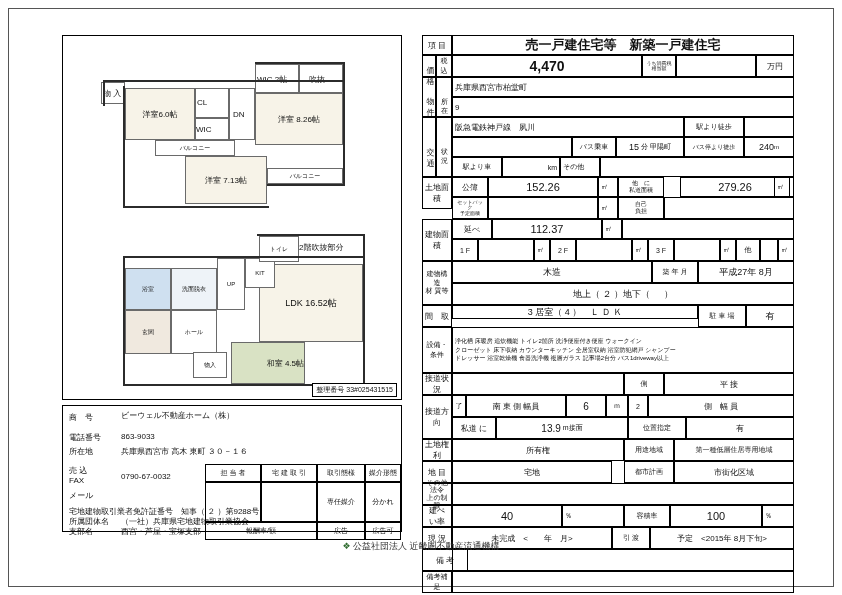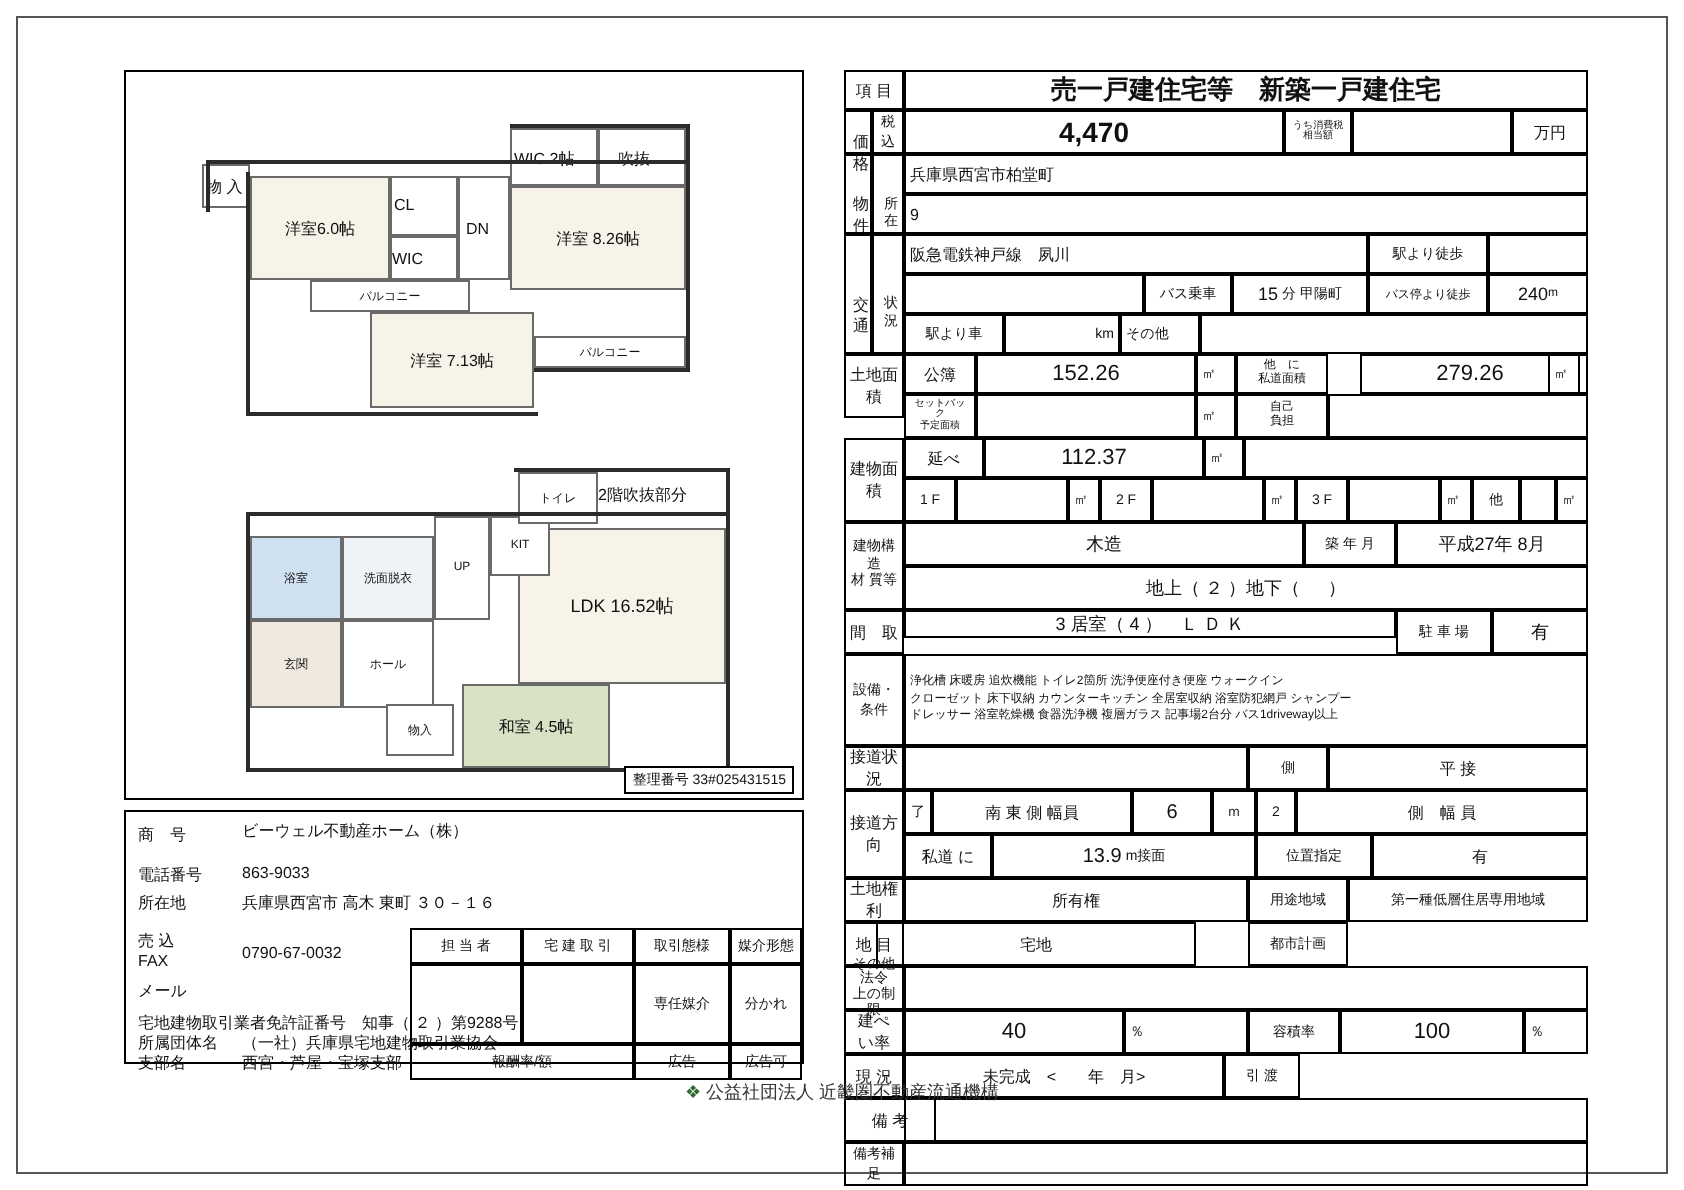--- a/index.html
+++ b/index.html
@@ -76,21 +76,21 @@
     <div class="room" style="left:92px;top:104px;width:80px;height:16px;background:#ffffff;">
       <span class="tiny">バルコニー</span>
     </div>
     <div class="room" style="left:204px;top:132px;width:76px;height:16px;background:#ffffff;">
       <span class="tiny">バルコニー</span>
     </div>
 
     <div class="room" style="left:196px;top:228px;width:104px;height:78px;background:#f7f3e8;">
       <span class="m">LDK 16.52帖</span>
     </div>
-    <div class="room" style="left:168px;top:306px;width:74px;height:42px;background:#d9e2c4;">
+    <div class="room" style="left:168px;top:306px;width:74px;height:42px;background:#d9e2c4;justify-content:flex-end;">
       <span>和室 4.5帖</span>
     </div>
 
     <div class="room" style="left:62px;top:232px;width:46px;height:42px;background:#cfe0f0;">
       <span class="tiny">浴室</span>
     </div>
     <div class="room" style="left:108px;top:232px;width:46px;height:42px;background:#eef3f8;">
       <span class="tiny">洗面脱衣</span>
     </div>
     <div class="room" style="left:154px;top:222px;width:28px;height:52px;background:#ffffff;">
@@ -243,38 +243,40 @@
       </div>
     <div class="cell c" style="left:206px;top:382px;width:58px;height:22px;font-size:7px;">位置指定</div>
     <div class="cell c" style="left:264px;top:382px;width:108px;height:22px;font-size:8px;">有</div>
 
     <div class="cell c" style="left:0;top:404px;width:30px;height:22px;font-size:8px;">土地権利</div>
     <div class="cell c" style="left:30px;top:404px;width:172px;height:22px;font-size:8px;">所有権</div>
     <div class="cell c" style="left:202px;top:404px;width:50px;height:22px;font-size:7px;">国土法届</div>
     <div class="cell" style="left:252px;top:404px;width:120px;height:22px;"></div>
 
     <div class="cell c" style="left:0;top:426px;width:30px;height:22px;font-size:8px;">地 目</div>
-    <div class="cell c" style="left:16px;top:426px;width:160px;height:22px;font-size:8px;">宅地</div>
+    <div class="cell c" style="left:30px;top:426px;width:160px;height:22px;font-size:8px;">宅地</div>
     <div class="cell c" style="left:202px;top:426px;width:50px;height:22px;font-size:7px;">都市計画</div>
+    <div class="cell c" style="left:252px;top:426px;width:120px;height:22px;font-size:8px;">市街化区域</div>
 
     <div class="cell c" style="left:0;top:448px;width:30px;height:22px;font-size:7px;white-space:pre-line;line-height:1.1;">その他法令
 上の制限</div>
 
     <div class="cell c" style="left:30px;top:448px;width:342px;height:22px;"></div>
 
     <div class="cell c" style="left:0;top:470px;width:30px;height:22px;font-size:8px;">建ぺい率</div>
     <div class="cell c" style="left:30px;top:470px;width:110px;height:22px;font-size:11px;">40</div>
     <div class="cell" style="left:140px;top:470px;width:62px;height:22px;font-size:7px;">％</div>
     <div class="cell c" style="left:202px;top:470px;width:46px;height:22px;font-size:7px;">容積率</div>
     <div class="cell c" style="left:248px;top:470px;width:92px;height:22px;font-size:11px;">100</div>
     <div class="cell" style="left:340px;top:470px;width:32px;height:22px;font-size:7px;">％</div>
 
     <div class="cell c" style="left:0;top:492px;width:30px;height:22px;font-size:8px;">現 況</div>
     <div class="cell c" style="left:30px;top:492px;width:160px;height:22px;font-size:8px;">未完成　&lt;　　年　月&gt;</div>
     <div class="cell c" style="left:190px;top:492px;width:38px;height:22px;font-size:7px;">引 渡</div>
+    <div class="cell c" style="left:228px;top:492px;width:144px;height:22px;font-size:8px;">予定　&lt;2015年 8月下旬&gt;</div>
 
     <div class="cell c" style="left:0;top:514px;width:46px;height:22px;font-size:8px;text-align:center;">備 考</div>
     <div class="cell" style="left:30px;top:514px;width:342px;height:22px;"></div>
     <div class="cell c" style="left:0;top:536px;width:30px;height:22px;font-size:7px;">備考補足</div>
     <div class="cell" style="left:30px;top:536px;width:342px;height:22px;"></div>
 
   </div>
 
   <div class="box" style="left:624px;top:439px;width:50px;height:22px;border:1px solid #000;display:flex;align-items:center;justify-content:center;font-size:7px;background:#fff;">用途地域</div>
   <div class="box" style="left:674px;top:439px;width:120px;height:22px;border:1px solid #000;display:flex;align-items:center;justify-content:center;font-size:7px;background:#fff;">第一種低層住居専用地域</div>

